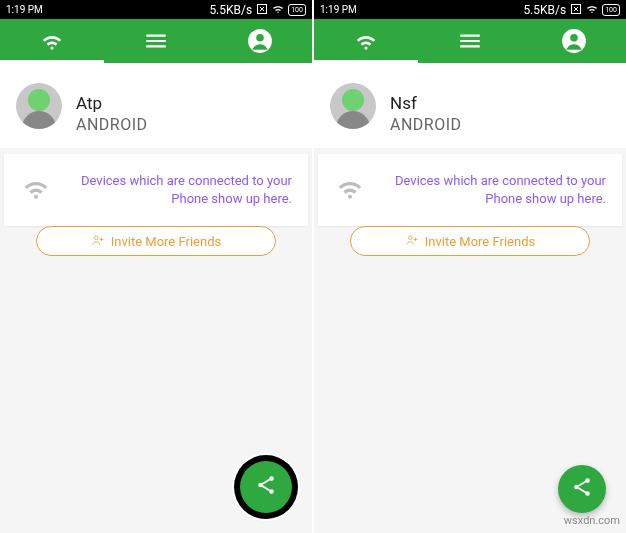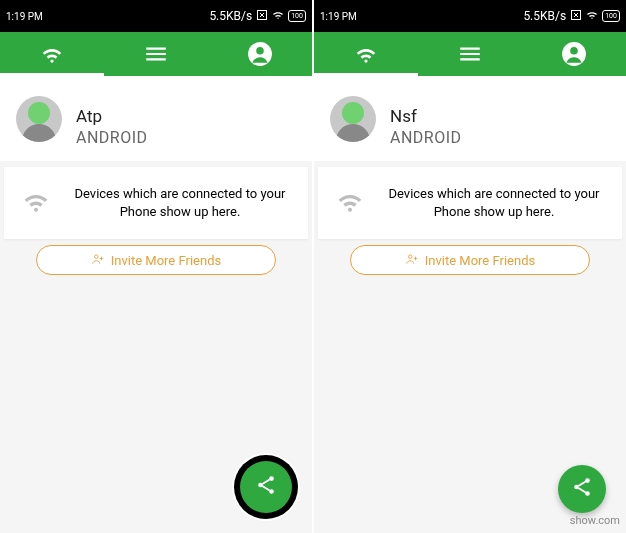--- a/index.html
+++ b/index.html
@@ -15,21 +15,21 @@
     .phone {
       width: 312px;
       height: 533px;
       background: #f5f5f5;
       display: flex;
       flex-direction: column;
       position: relative;
       overflow: hidden;
     }
     .statusbar {
-      height: 32px;
+      height: 19px;
       background: #000;
       color: #fff;
       display: flex;
       align-items: center;
       font-size: 10px;
       padding: 0 6px;
     }
     .statusbar .time { flex: 0 0 auto; }
     .statusbar .spacer { flex: 1; }
     .statusbar .right { display: flex; align-items: center; gap: 4px; }
@@ -70,22 +70,22 @@
     .profile-text .name { font-size: 17px; color:#222; margin-bottom:2px;margin-top:16px; }
     .profile-text .plat { font-size: 16px; color:#666; letter-spacing:0.5px; }
     .device-card {
       background:#fff;
       margin: 6px 4px 0 4px;
       padding: 18px 16px;
       display:flex; align-items:center; gap:16px;
       box-shadow: 0 1px 2px rgba(0,0,0,0.06);
     }
     .device-card svg { width:32px; height:32px; fill:#bdbdbd; flex-shrink:0; }
-    .device-card .msg { font-size:13px; color:#000000; text-align:center; flex:1; line-height:1.4; }
-    .invite-wrap { padding: 6px 36px; }
+    .device-card .msg { font-size:13px; color:#8b5cf6; text-align:right; flex:1; line-height:1.4; }
+    .invite-wrap { padding: 0 36px; }
     .invite-btn {
       border:1.5px solid #e8a03a;
       border-radius: 20px;
       height: 30px;
       display:flex; align-items:center; justify-content:center;
       gap:6px; color:#e8a03a; font-size:13px;
       background:#fff;
     }
     .invite-btn svg { width:14px; height:14px; fill:#e8a03a; }
     .fab {
@@ -249,13 +249,13 @@
   <div class="fab">
     <span><svg viewBox="0 0 24 24">
           <circle cx="18" cy="5" r="2.5"></circle>
           <circle cx="6" cy="12" r="2.5"></circle>
           <circle cx="18" cy="19" r="2.5"></circle>
           <path d="M8 11l8-5M8 13l8 5" stroke="#fff" stroke-width="2"></path>
         </svg></span>
   </div>
 </div>
 
-<div class="watermark">show.com</div>
+<div class="watermark">wsxdn.com</div>
 
 </body></html>

